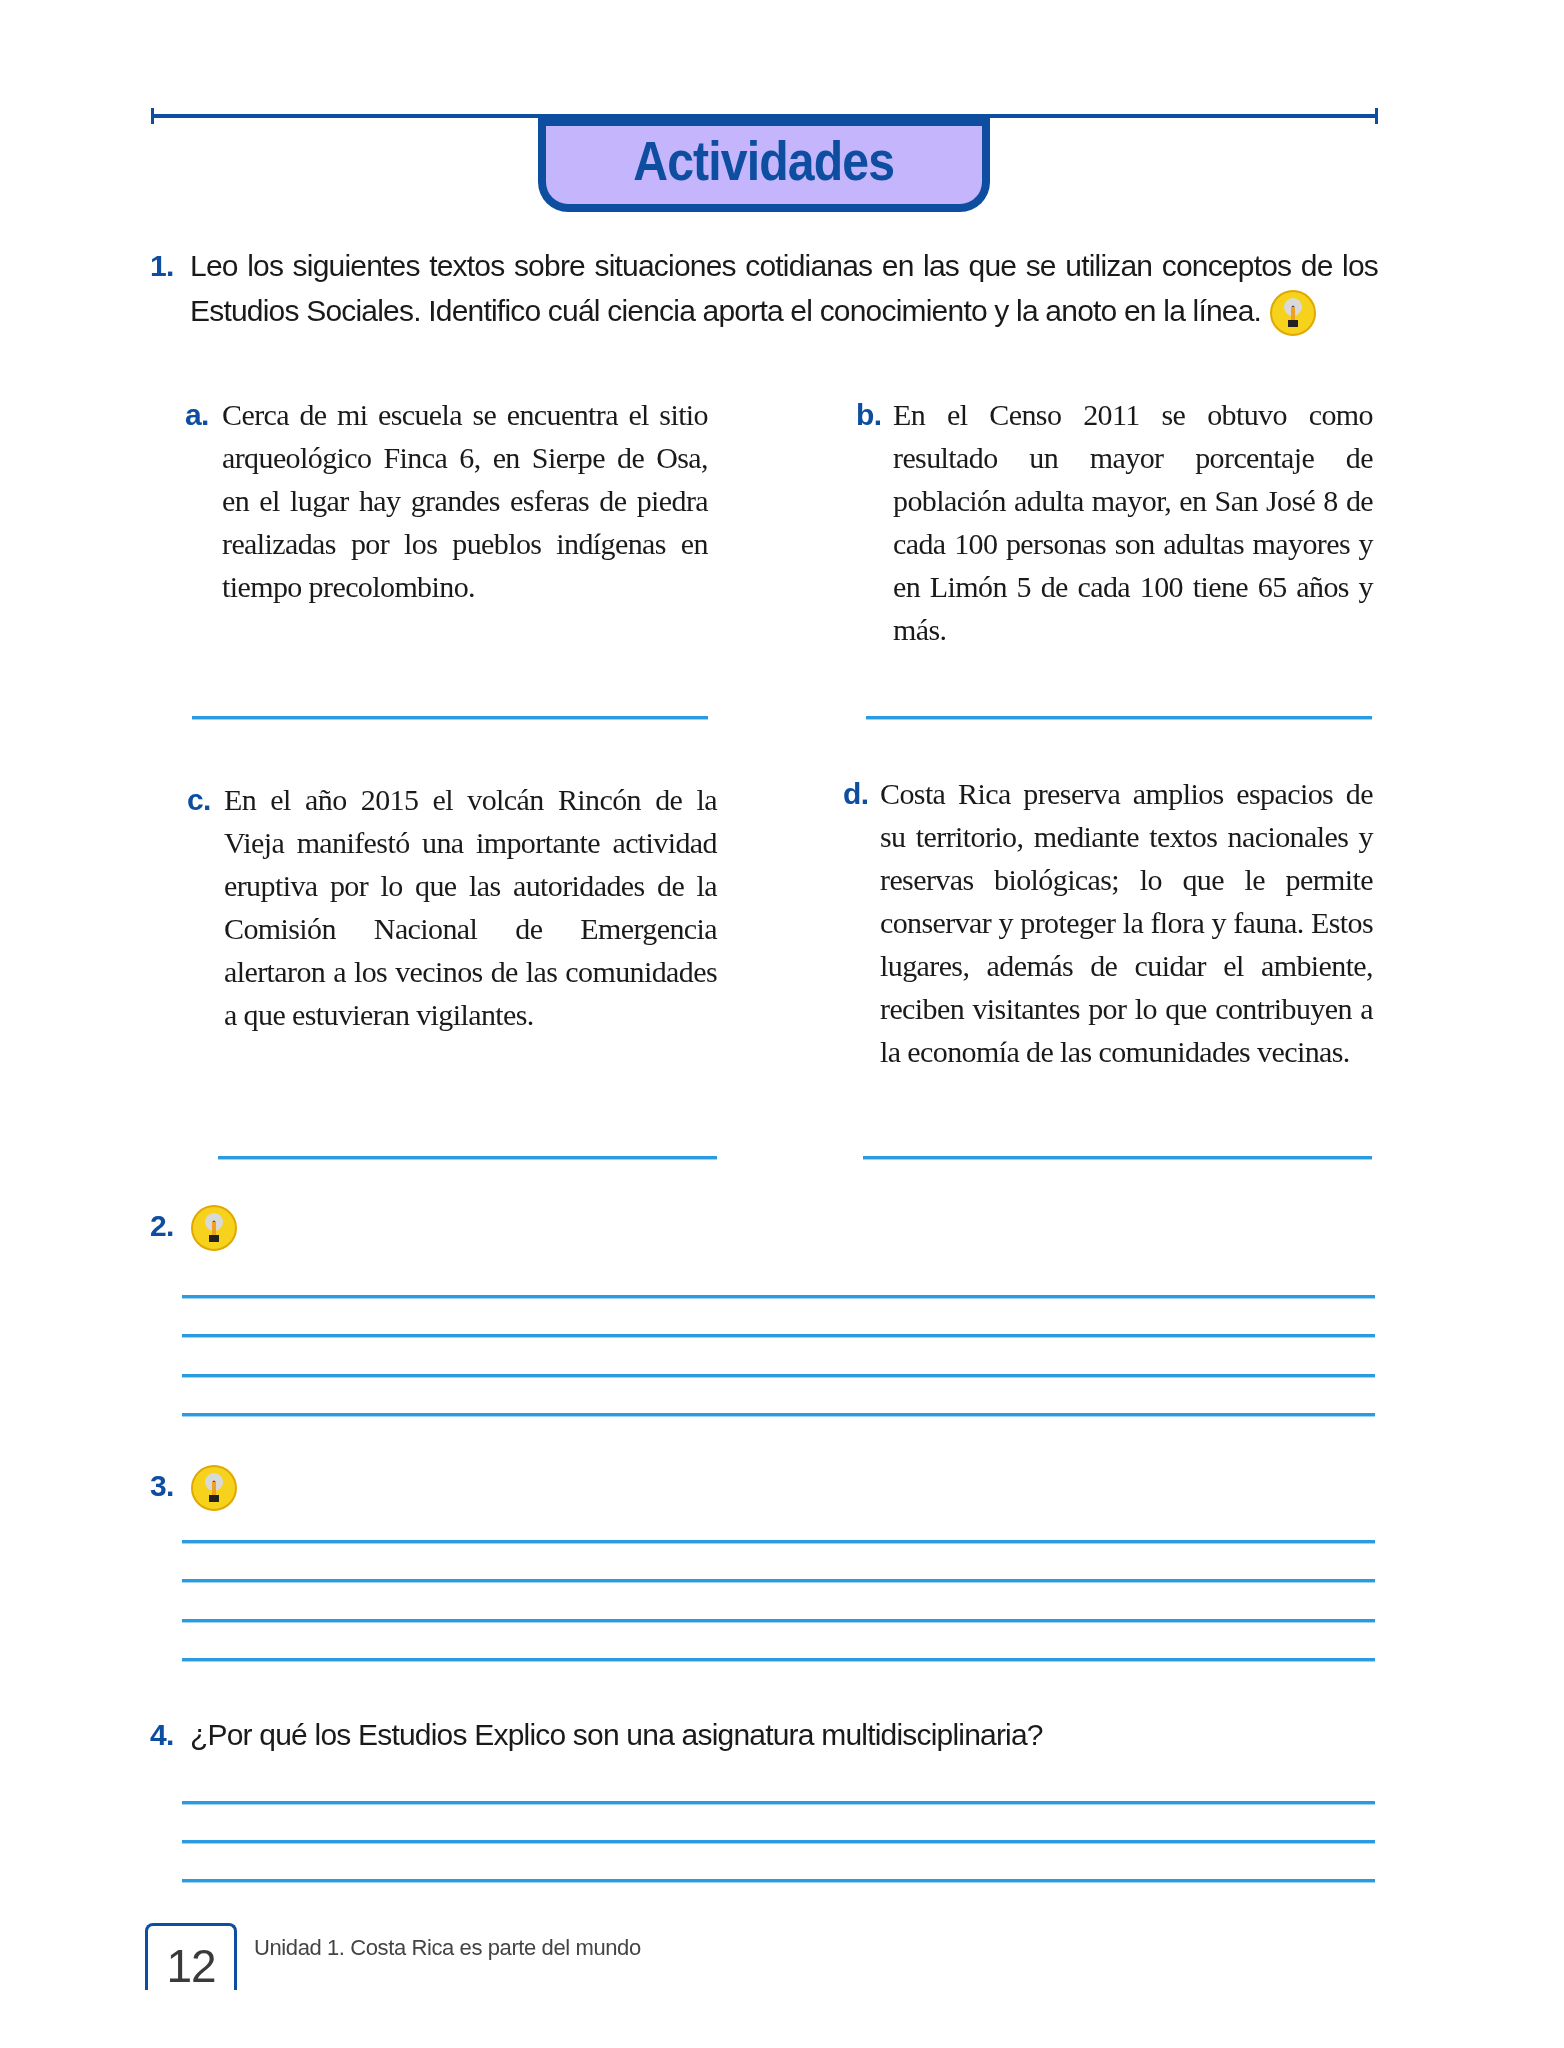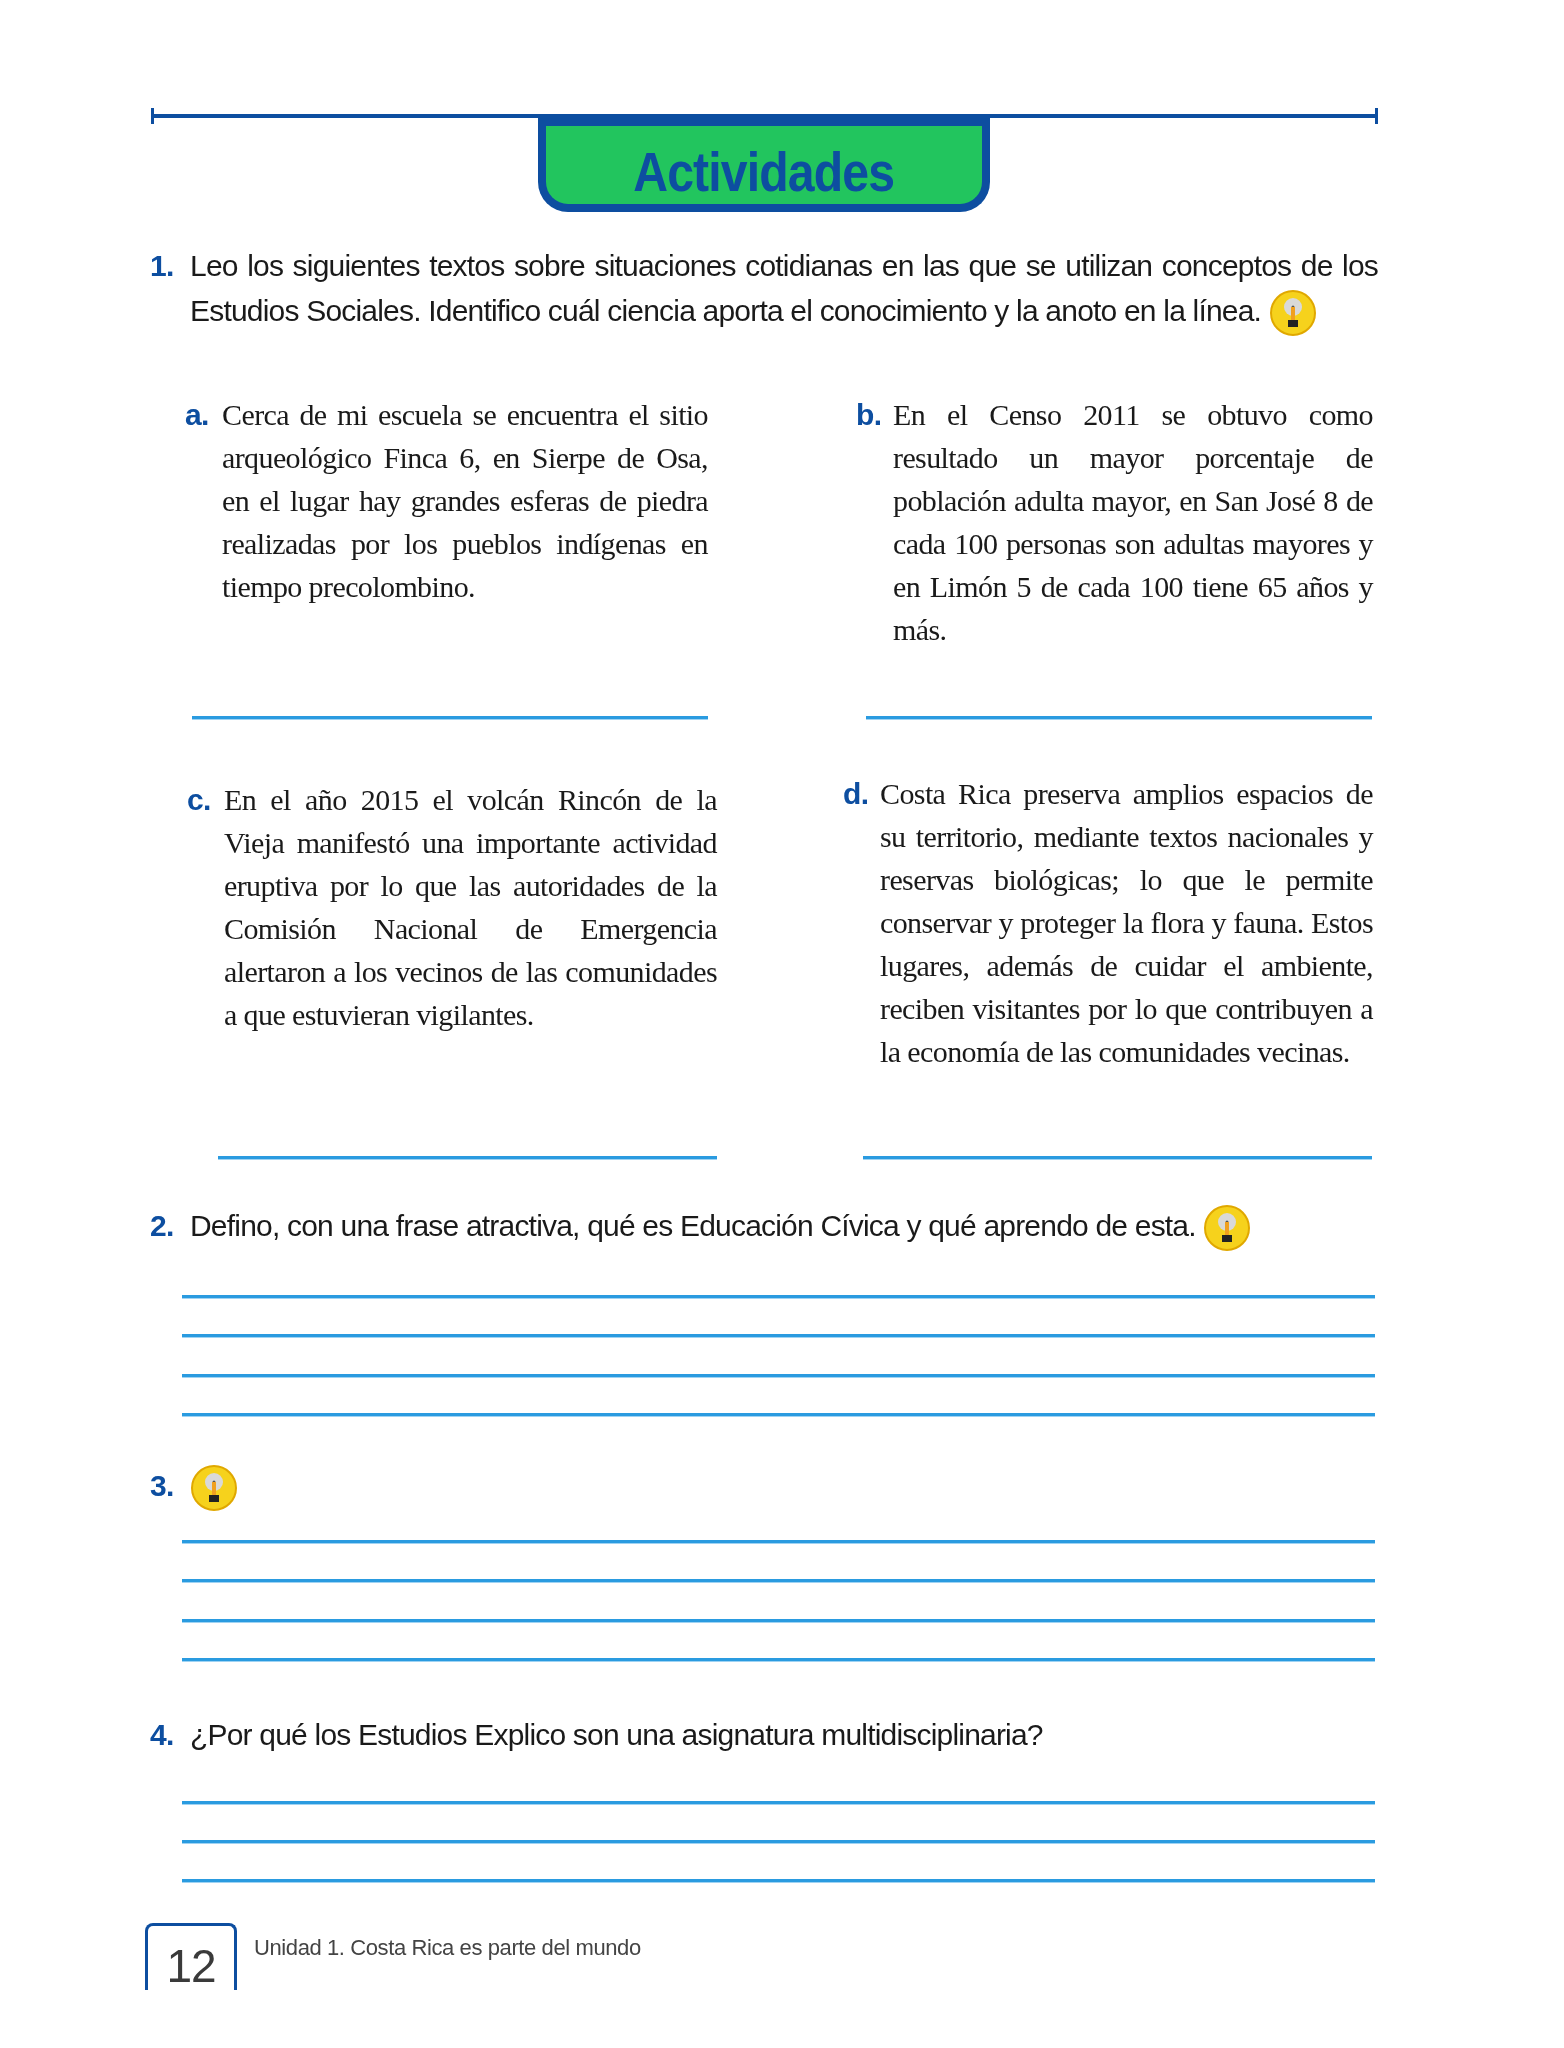--- a/index.html
+++ b/index.html
@@ -12,22 +12,22 @@
   
   .top-rule { left: 151px; top: 114px; width: 1227px; height: 4px; background: #0d4ea0; }
   .top-rule::before, .top-rule::after {
     content: ""; position: absolute; top: -6px; width: 3px; height: 16px; background: #0d4ea0;
   }
   .top-rule::before { left: 0; }
   .top-rule::after { right: 0; }
   .title-box {
     left: 538px; top: 114px; width: 436px; height: 90px;
     border: 8px solid #0d4ea0; border-top-width: 12px; border-top: none;
-    border-radius: 0 0 30px 30px; background: #22c55e;
-    display: flex; align-items: flex-end; justify-content: center;
+    border-radius: 0 0 30px 30px; background: #c4b5fd;
+    display: flex; align-items: flex-start; justify-content: center;
   }
   .title-box .topbar { position: absolute; left: -8px; right: -8px; top: 0; height: 12px; background: #0d4ea0; }
   .title-text {
     font-size: 56px; font-weight: bold; color: #0d4ea0; letter-spacing: -1px;
     transform: scaleX(0.86); display: inline-block; margin-top: 14px;
   }
   .q {
     font-size: 30px; line-height: 45px; color: #1a1a1a; letter-spacing: -0.8px;
   }
   .qnum { color: #0d4ea0; font-weight: bold; position: absolute; left: 0; top: 0; }
@@ -97,21 +97,21 @@
 <div class="abs ans-line" style="left:218px; top:1156px; width:499px;"></div>
 
 <div class="abs item item-d">
   <span class="letter">d.</span>
   <span class="body">Costa Rica preserva amplios espacios de su territorio, mediante textos nacionales y reservas biológicas; lo que le permite conservar y proteger la flora y fauna. Estos lugares, además de cuidar el ambiente, reciben visitantes por lo que contribuyen a la economía de las comunidades vecinas.</span>
 </div>
 <div class="abs ans-line" style="left:863px; top:1156px; width:509px;"></div>
 
 <div class="abs q" style="left:150px; top:1203px; width:1228px;">
   <span class="qnum">2.</span>
-  <span class="qtext"><span>Defino, con una frase atractiva, qué es Educación Cívica y qué aprendo de esta.</span>
+  <span class="qtext">
     <svg class="bulb" viewBox="0 0 48 48">
       <circle cx="24" cy="24" r="22" fill="#f6d21c" stroke="#e0a800" stroke-width="2"></circle>
       <circle cx="24" cy="18" r="9" fill="#d9d9d9"></circle>
       <circle cx="24" cy="18" r="1.5" fill="#555"></circle>
       <rect x="22" y="18" width="4" height="14" fill="#f0a020"></rect>
       <rect x="19" y="31" width="10" height="7" fill="#222"></rect>
     </svg>
   </span>
 </div>
 <div class="abs ans-line" style="left:182px; top:1295px; width:1193px;"></div>

